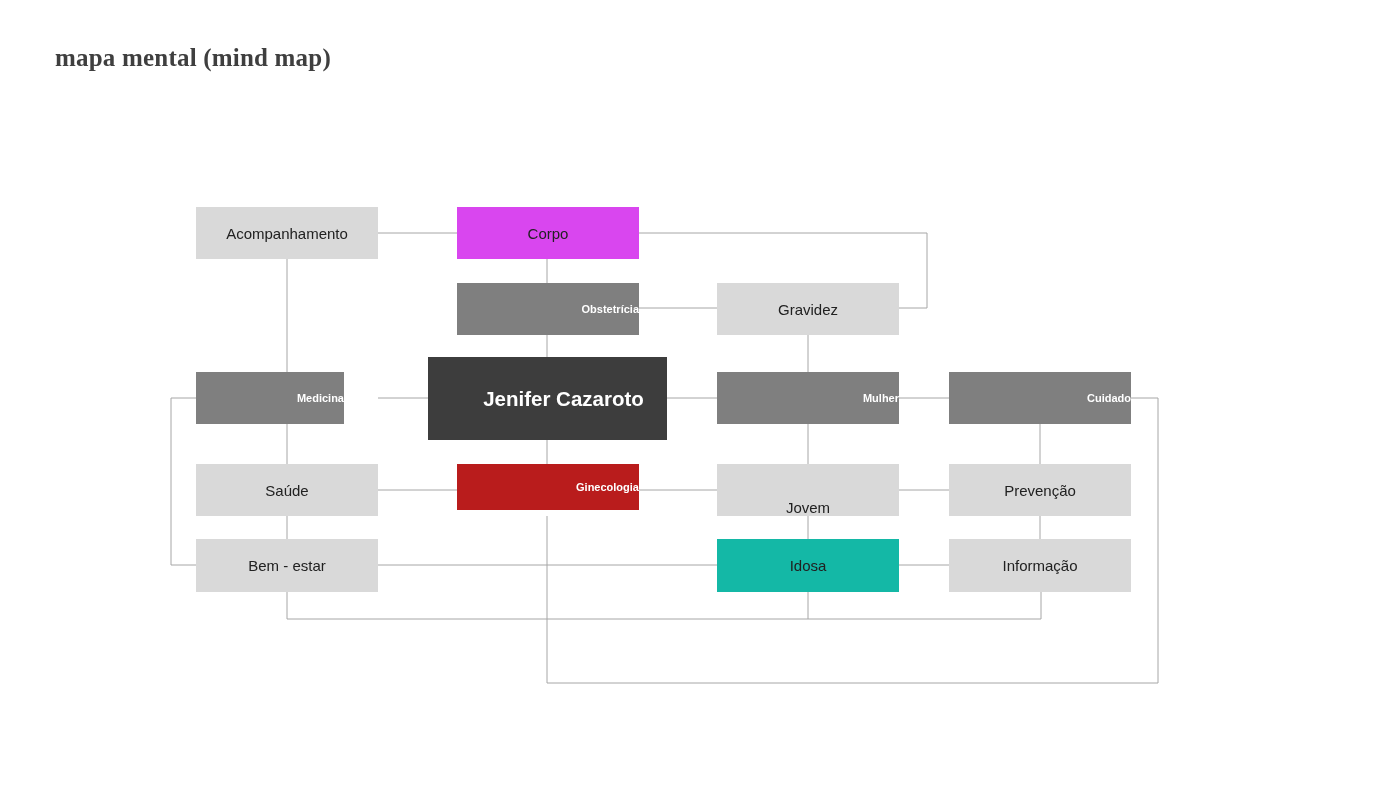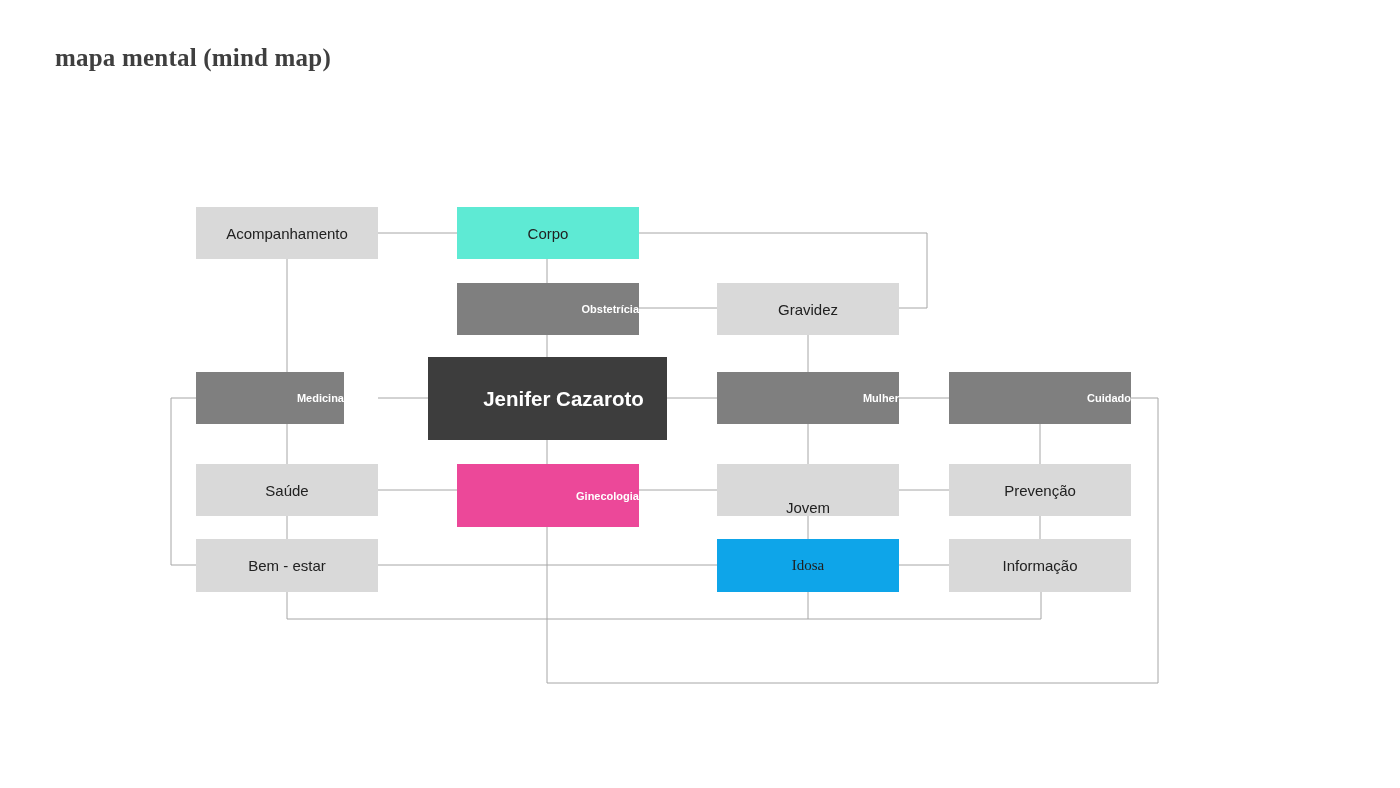--- a/index.html
+++ b/index.html
@@ -80,53 +80,53 @@
       <polyline points="287,592 287,619 1041,619 1041,592" fill="none" stroke="#a6a6a6" stroke-width="1"></polyline>
       <polyline points="808,592 808,619" fill="none" stroke="#a6a6a6" stroke-width="1"></polyline>
     </svg>
   <div id="node-layer">
       <div class="node center" style="left: 428px; top: 357px; width: 239px; height: 83px; background: rgb(61, 61, 61); color: rgb(255, 255, 255);">
         <span>Jenifer Cazaroto</span>
       </div>
       <div class="node leaf" style="left: 196px; top: 207px; width: 182px; height: 52px; background: rgb(217, 217, 217); color: rgb(33, 33, 33);">
         <span>Acompanhamento</span>
       </div>
-      <div class="node leaf" style="left: 457px; top: 207px; width: 182px; height: 52px; background: #5eead4; color: rgb(33, 33, 33);">
+      <div class="node leaf" style="left: 457px; top: 207px; width: 182px; height: 52px; background: #d946ef; color: rgb(33, 33, 33);">
         <span>Corpo</span>
       </div>
       <div class="node branch" style="left: 457px; top: 283px; width: 182px; height: 52px; background: rgb(127, 127, 127); color: rgb(255, 255, 255);">
         <span>Obstetrícia</span>
       </div>
       <div class="node leaf" style="left: 717px; top: 283px; width: 182px; height: 52px; background: rgb(217, 217, 217); color: rgb(33, 33, 33);">
         <span>Gravidez</span>
       </div>
       <div class="node branch" style="left: 196px; top: 372px; width: 148px; height: 52px; background: rgb(127, 127, 127); color: rgb(255, 255, 255);">
         <span>Medicina</span>
       </div>
       <div class="node branch" style="left: 717px; top: 372px; width: 182px; height: 52px; background: rgb(127, 127, 127); color: rgb(255, 255, 255);">
         <span>Mulher</span>
       </div>
       <div class="node branch" style="left: 949px; top: 372px; width: 182px; height: 52px; background: rgb(127, 127, 127); color: rgb(255, 255, 255);">
         <span>Cuidado</span>
       </div>
       <div class="node leaf" style="left: 196px; top: 464px; width: 182px; height: 52px; background: rgb(217, 217, 217); color: rgb(33, 33, 33);">
         <span>Saúde</span>
       </div>
-      <div class="node branch" style="left: 457px; top: 464px; width: 182px; height: 63px; background: #ec4899; color: rgb(255, 255, 255);">
+      <div class="node branch" style="left: 457px; top: 464px; width: 182px; height: 46px; background: #b91c1c; color: rgb(255, 255, 255);">
         <span>Ginecologia</span>
       </div>
       <div class="node leaf" style="left: 717px; top: 464px; width: 182px; height: 52px; background: rgb(217, 217, 217); color: rgb(33, 33, 33); align-items: flex-end;">
         <span>Jovem</span>
       </div>
       <div class="node leaf" style="left: 949px; top: 464px; width: 182px; height: 52px; background: rgb(217, 217, 217); color: rgb(33, 33, 33);">
         <span>Prevenção</span>
       </div>
       <div class="node leaf" style="left: 196px; top: 539px; width: 182px; height: 53px; background: rgb(217, 217, 217); color: rgb(33, 33, 33);">
         <span>Bem - estar</span>
       </div>
-      <div class="node leaf" style="left: 717px; top: 539px; width: 182px; height: 53px; background: #0ea5e9; color: rgb(33, 33, 33); font-family: Liberation Serif, serif;">
+      <div class="node leaf" style="left: 717px; top: 539px; width: 182px; height: 53px; background: #14b8a6; color: rgb(33, 33, 33);">
         <span>Idosa</span>
       </div>
       <div class="node leaf" style="left: 949px; top: 539px; width: 182px; height: 53px; background: rgb(217, 217, 217); color: rgb(33, 33, 33);">
         <span>Informação</span>
       </div>
     </div>
 </div>
 
 </body></html>

